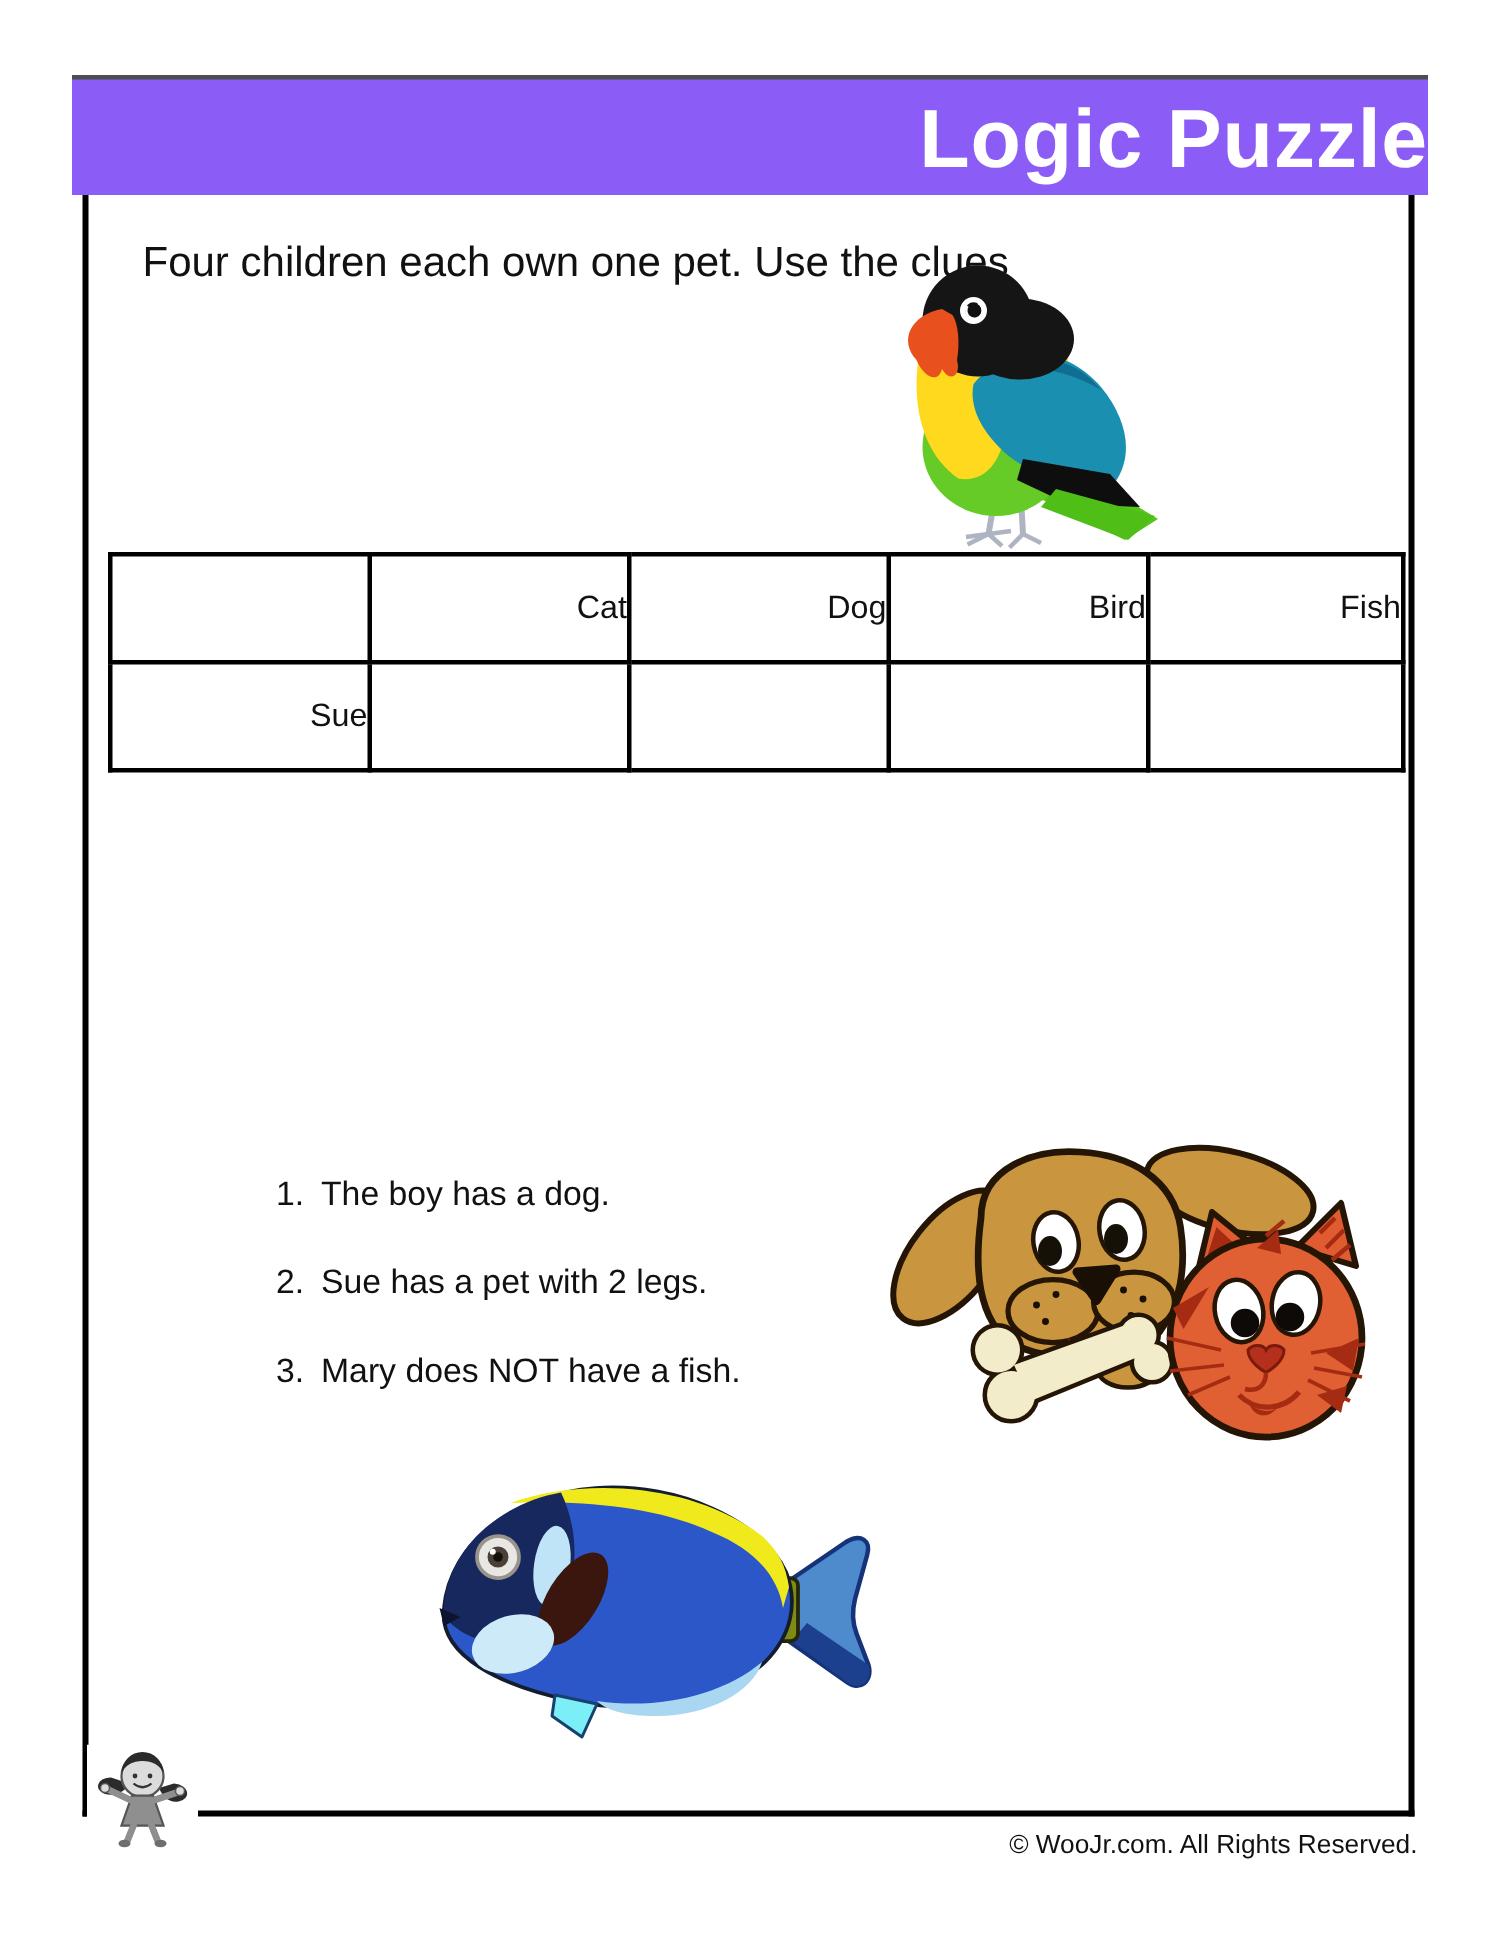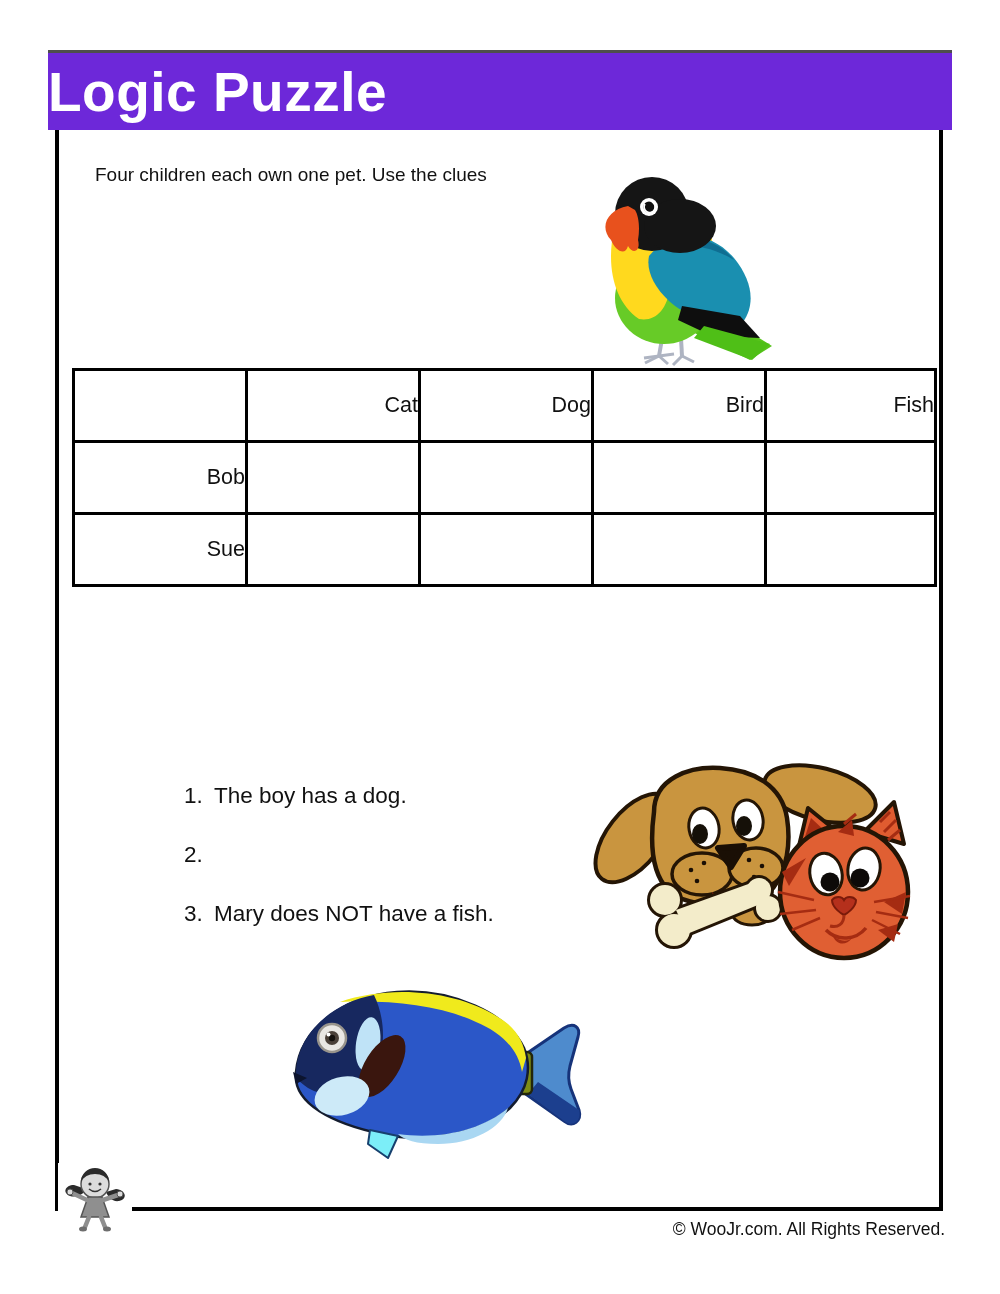--- a/index.html
+++ b/index.html
@@ -3,33 +3,33 @@
 <meta charset="utf-8">
 <style>
   html,body { margin:0; padding:0; background:#fff; }
   #page {
     position:relative; width:1000px; height:1294px; background:#ffffff;
     font-family:"Liberation Sans","DejaVu Sans",sans-serif; color:#111;
     overflow:hidden;
   }
   .title-bar {
     position:absolute; left:48px; top:50px; width:904px; height:80px;
-    background:#6d28d9; border-top:3px solid #4e4e4e; box-sizing:border-box;
-    display:flex; align-items:center; justify-content:flex-start;
+    background:#8b5cf6; border-top:3px solid #4e4e4e; box-sizing:border-box;
+    display:flex; align-items:center; justify-content:flex-end;
   }
   .title-bar .title {
     color:#fff; font-size:55px; font-weight:600; letter-spacing:0.5px;
   }
   .content-border {
     position:absolute; left:55px; top:130px; width:888px; height:1081px;
     box-sizing:border-box;
     border-left:4px solid #000; border-right:4px solid #000; border-bottom:4px solid #000;
   }
   .instructions {
-    position:absolute; left:95px; top:160px; font-size:19px; line-height:29.5px;
+    position:absolute; left:95px; top:160px; font-size:28px; line-height:29.5px;
   }
   .grid-table {
     position:absolute; left:72px; top:368px;
     border-collapse:collapse; table-layout:fixed;
   }
   .grid-table tr { height:72px; }
   .grid-table th, .grid-table td {
     border:3px solid #000; font-weight:normal; font-size:21.5px;
     text-align:right; vertical-align:middle; padding:0 0 0 12px;
     box-sizing:border-box;
@@ -98,43 +98,37 @@
     </colgroup>
     <tbody>
         <tr>
       <th class="ch"></th>
       <th class="ch">Cat</th>
       <th class="ch">Dog</th>
       <th class="ch">Bird</th>
       <th class="ch">Fish</th>
     </tr>
     <tr>
-      <th>Bob</th>
-      <td></td>
-      <td></td>
-      <td></td>
-      <td></td>
-    </tr>
-    <tr>
       <th>Sue</th>
       <td></td>
       <td></td>
       <td></td>
       <td></td>
     </tr>
   </tbody>
     </table>
 
   <div class="clues">
     <div class="clue">
       <span class="clue-num">1.</span>
       <span>The boy has a dog.</span>
     </div>
     <div class="clue">
       <span class="clue-num">2.</span>
+      <span>Sue has a pet with 2 legs.</span>
     </div>
     <div class="clue">
       <span class="clue-num">3.</span>
       <span>Mary does NOT have a fish.</span>
     </div>
   </div>
 
   <svg id="dogcat-art" class="art" width="328" height="218" viewBox="0 0 328 218">
     <g>
       <ellipse cx="42" cy="88" rx="27" ry="52" fill="#c9953f" stroke="#241505" stroke-width="4" transform="rotate(38 42 88)"></ellipse>

